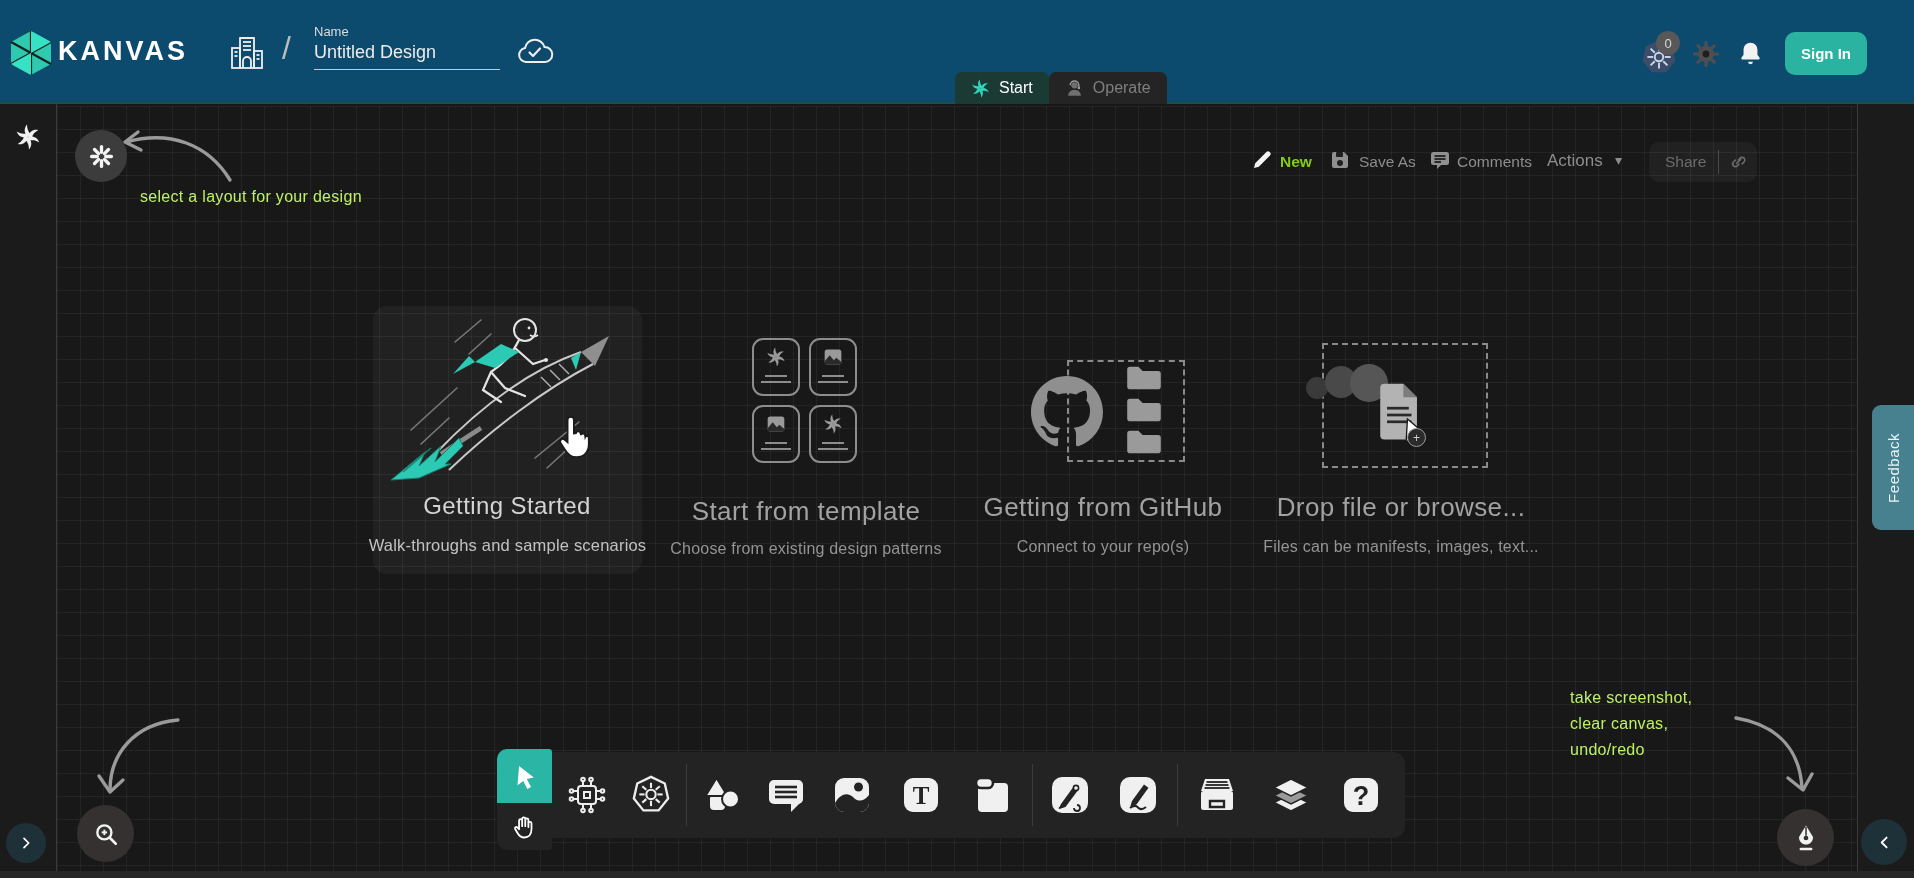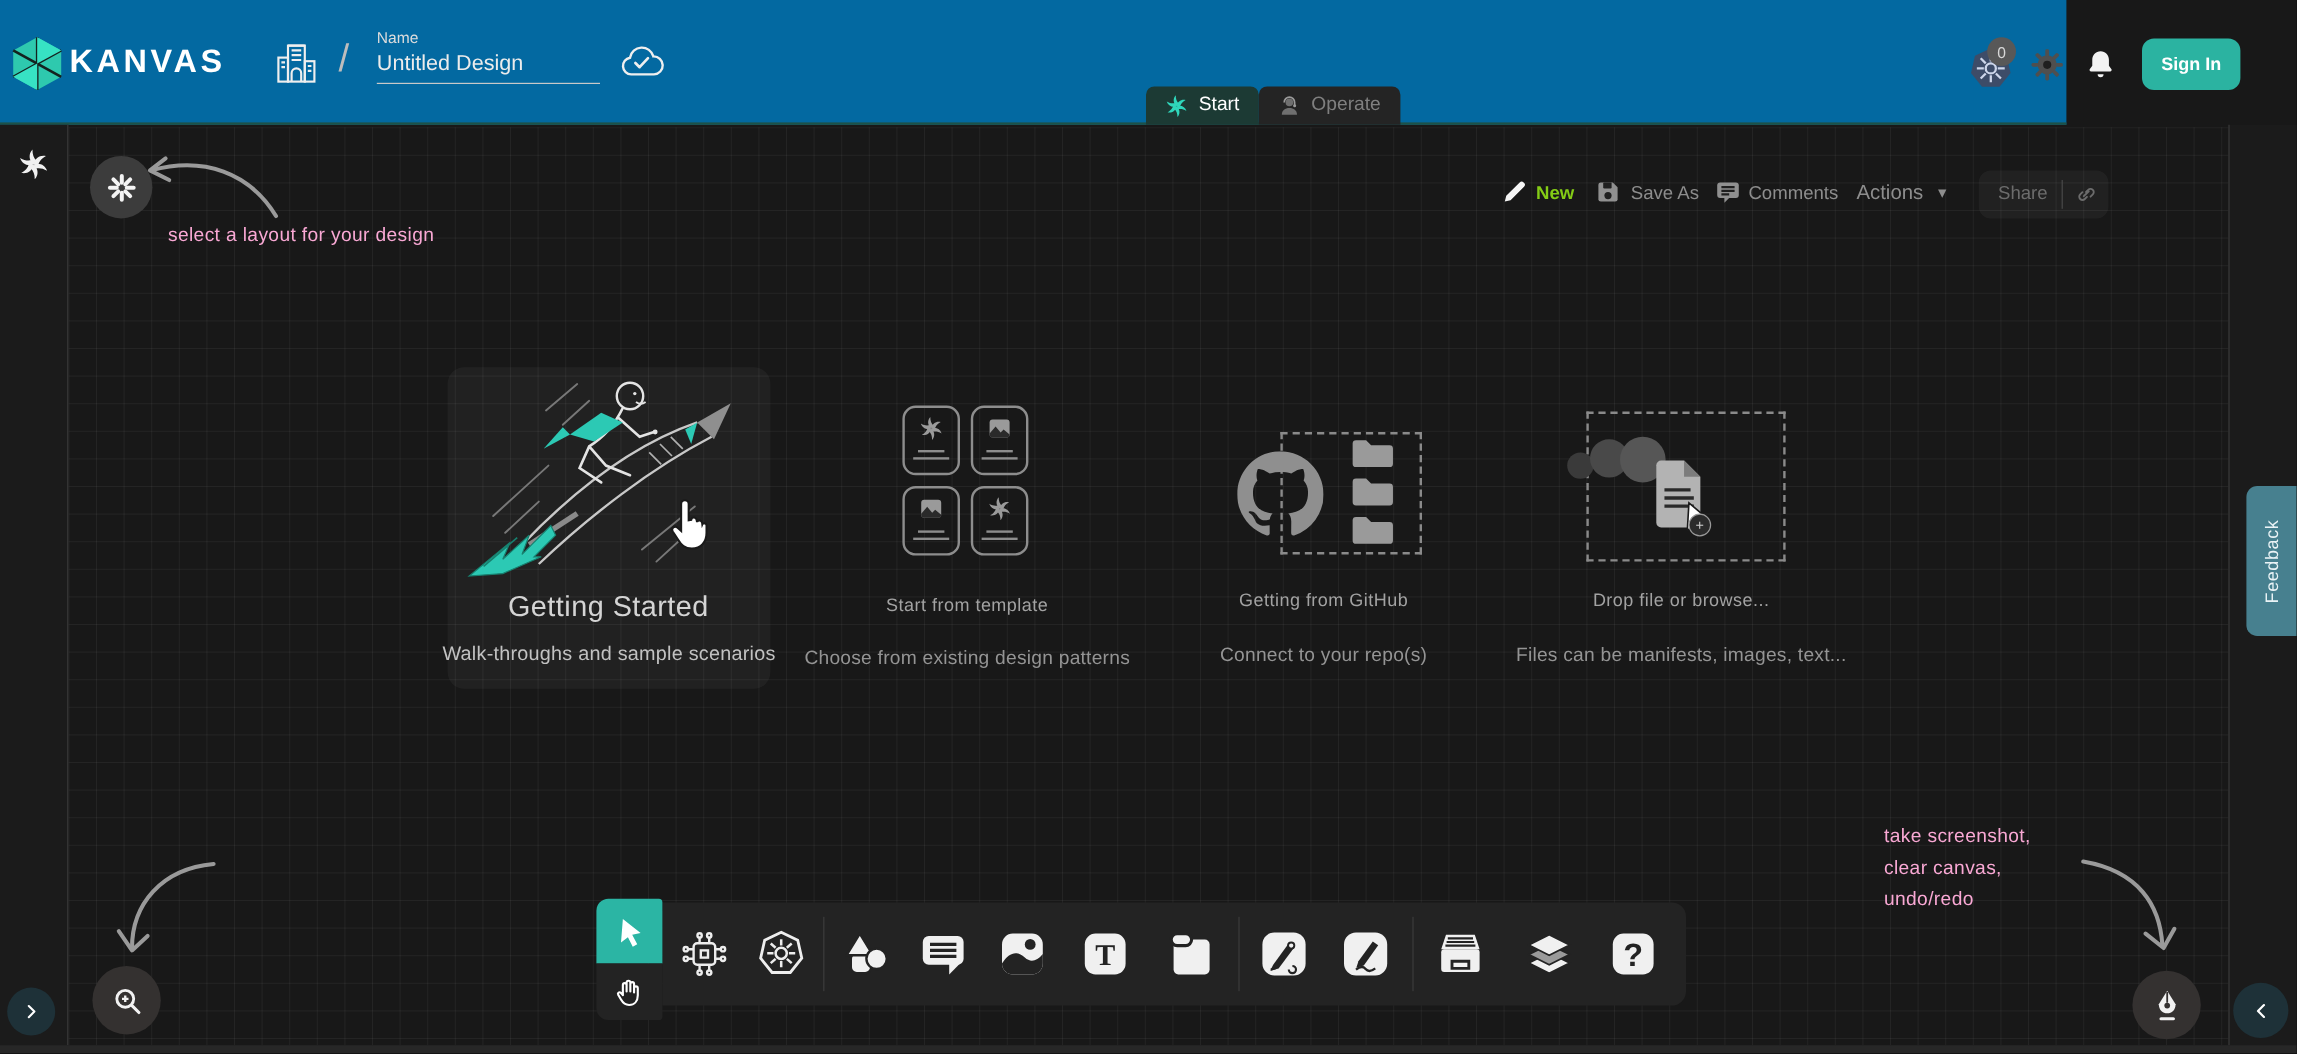--- a/index.html
+++ b/index.html
@@ -1,21 +1,21 @@
 <!DOCTYPE html>
 <html><head>
 <meta charset="utf-8">
 <style>
   html,body{margin:0;padding:0;background:#0d0d0d;}
   .app{position:relative;width:1914px;height:878px;background:#181818;overflow:hidden;
        font-family:"Liberation Sans",sans-serif;-webkit-font-smoothing:antialiased;}
   .abs{position:absolute;}
 
   
-  .header{position:absolute;left:0;top:0;width:1722px;height:104px;background:#0369a1;
+  .header{position:absolute;left:0;top:0;width:1914px;height:104px;background:#0c4a6e;
           border-bottom:2px solid #1d5148;box-sizing:border-box;}
   .logo-text{position:absolute;left:58px;top:36px;font-size:27px;font-weight:bold;color:#fff;letter-spacing:3px;}
   .slash{position:absolute;left:282px;top:30px;font-size:32px;color:#bdbdbd;font-weight:300;}
   .name-label{position:absolute;left:314px;top:24px;font-size:13px;color:#dcdcdc;}
   .name-input{position:absolute;left:314px;top:42px;width:186px;background:transparent;border:none;
               border-bottom:1px solid #c9c9c9;color:#ececec;font-size:18px;font-family:inherit;
               padding:0 0 6px 0;outline:none;}
   .tabs{position:absolute;left:955px;top:72px;display:flex;height:32px;}
   .tab{display:flex;align-items:center;gap:9px;padding:0 16px;border-radius:7px 7px 0 0;font-size:16px;cursor:pointer;}
   .tab.active{background:#1c3a34;color:#fff;}
@@ -30,31 +30,31 @@
   .side-r{position:absolute;left:1857px;top:104px;width:57px;height:767px;background:#1b1b1b;border-left:1px solid #3a3a3a;box-sizing:border-box;}
   .bottom-strip{position:absolute;left:0;top:871px;width:1914px;height:7px;background:#272727;}
 
   
   .canvas{position:absolute;left:57px;top:106px;width:1800px;height:765px;
     background:
       linear-gradient(rgba(255,255,255,.05) 1px,transparent 1px) 0 0/23px 23px,
       linear-gradient(90deg,rgba(255,255,255,.05) 1px,transparent 1px) 0 0/23px 23px,
       #181818;}
 
-  .hint{color:#f9a8d4;font-size:16px;letter-spacing:.3px;line-height:26px;}
+  .hint{color:#bef264;font-size:16px;letter-spacing:.3px;line-height:26px;}
   .circle-btn{border-radius:50%;display:flex;align-items:center;justify-content:center;cursor:pointer;}
 
   
   .cttext{font-size:15.5px;color:#8d8d8d;}
   .share-pill{position:absolute;left:1649px;top:142px;width:108px;height:40px;border-radius:10px;
               background:rgba(255,255,255,.045);display:flex;align-items:center;cursor:pointer;}
   .share-div{width:1px;height:24px;background:#4a4a4a;margin:0 10px 0 12px;}
 
   
-  .card-title{position:absolute;text-align:center;font-size:15px;color:#a2a2a2;letter-spacing:.4px;}
+  .card-title{position:absolute;text-align:center;font-size:26px;color:#a2a2a2;letter-spacing:.4px;}
   .card-sub{position:absolute;text-align:center;font-size:16px;color:#949494;letter-spacing:.2px;}
   .gs-card{position:absolute;left:373px;top:306px;width:269px;height:268px;border-radius:14px;
            background:rgba(255,255,255,.045);cursor:pointer;}
   .mini{width:48px;height:58px;border:2px solid #8d8d8d;border-radius:11px;box-sizing:border-box;
         display:flex;flex-direction:column;align-items:center;padding-top:7px;gap:4px;}
   .mini .ln1{width:22px;height:2px;background:#8d8d8d;margin-top:4px;}
   .mini .ln2{width:30px;height:2px;background:#8d8d8d;}
   .dashed{border:2px dashed #8a8a8a;position:absolute;box-sizing:border-box;}
 
   

